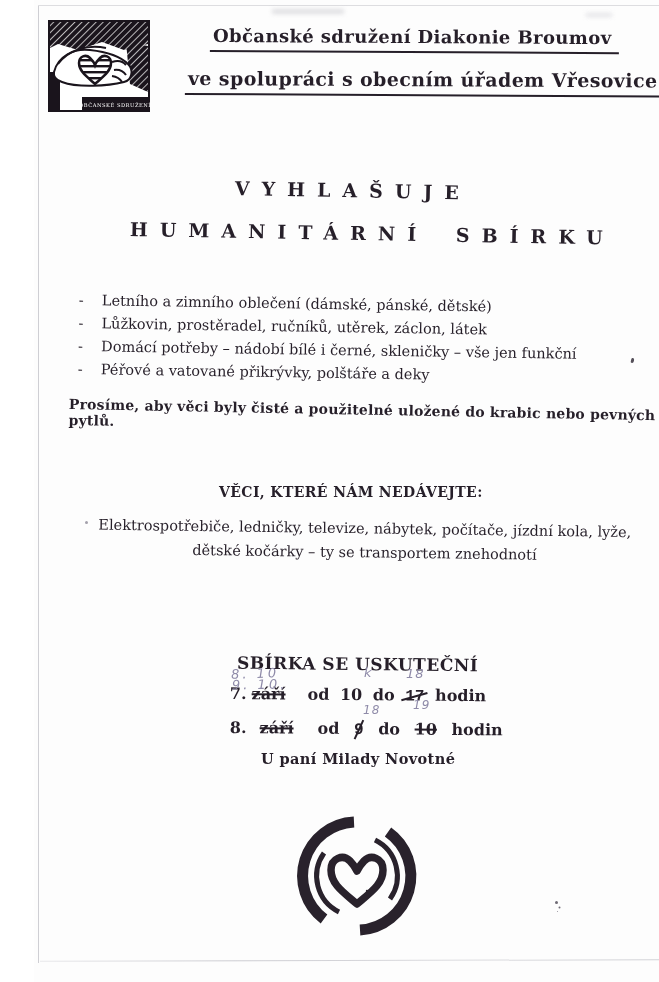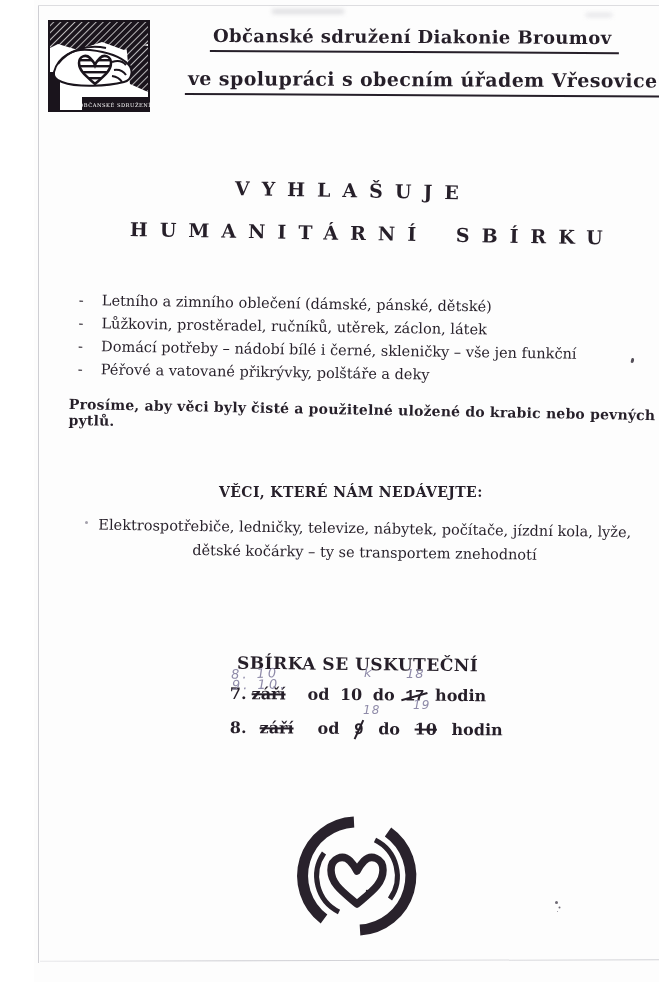--- a/index.html
+++ b/index.html
@@ -154,20 +154,21 @@
     <span>8.</span><span class="strike strike-m2">září</span><span class="time-group2"><span>od</span> <span class="slash slash9">9</span> <span>do</span> <span class="strike">10</span> <span>hodin</span></span>
   </div>
 
   <div class="hw hw-date1">8. 10</div>
   <div class="hw hw-mark1">k</div>
   <div class="hw hw-to1">18</div>
   <div class="hw hw-date2">9. 10.</div>
   <div class="hw hw-from2">18</div>
   <div class="hw hw-to2">19</div>
 
+  <div class="location">U paní Milady Novotné</div>
 
   <svg class="bottom-logo" viewBox="0 0 156 130">
     <g fill="none" stroke="#29222c">
       <path d="M75,10 A54,54 0 0 0 45,107" stroke-width="11"></path>
       <path d="M81,118 A54,54 0 0 0 109,20" stroke-width="11"></path>
       <path d="M45,41 A40,40 0 0 0 60,100" stroke-width="5"></path>
       <path d="M111,87 A40,40 0 0 0 96,28" stroke-width="5"></path>
       <path d="M78,92 C64,80 52,72 52,58 C52,46 64,42 71,49 C74,52 76,55 78,59 C80,55 82,52 85,49 C92,42 104,46 104,58 C104,72 92,80 78,92 Z" stroke-width="7.5" stroke-linejoin="round"></path>
     </g>
     <circle cx="88" cy="79" r="1.2" fill="#29222c"></circle>

